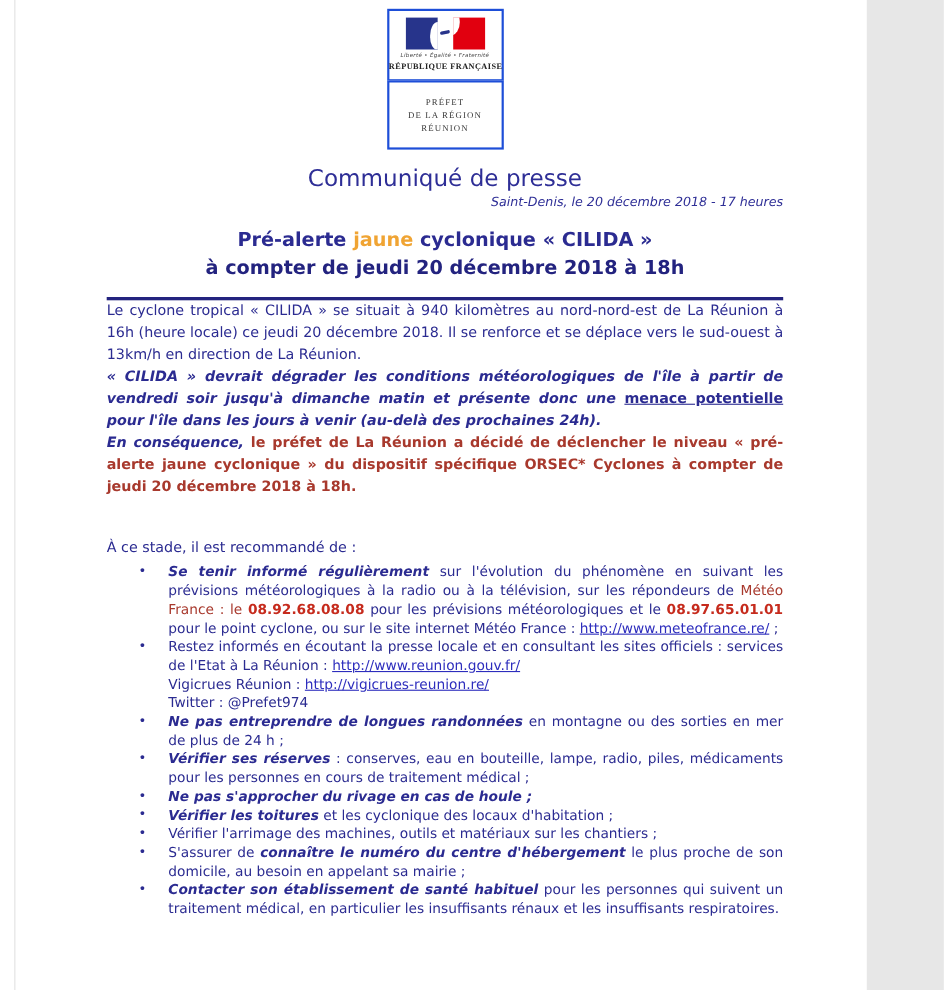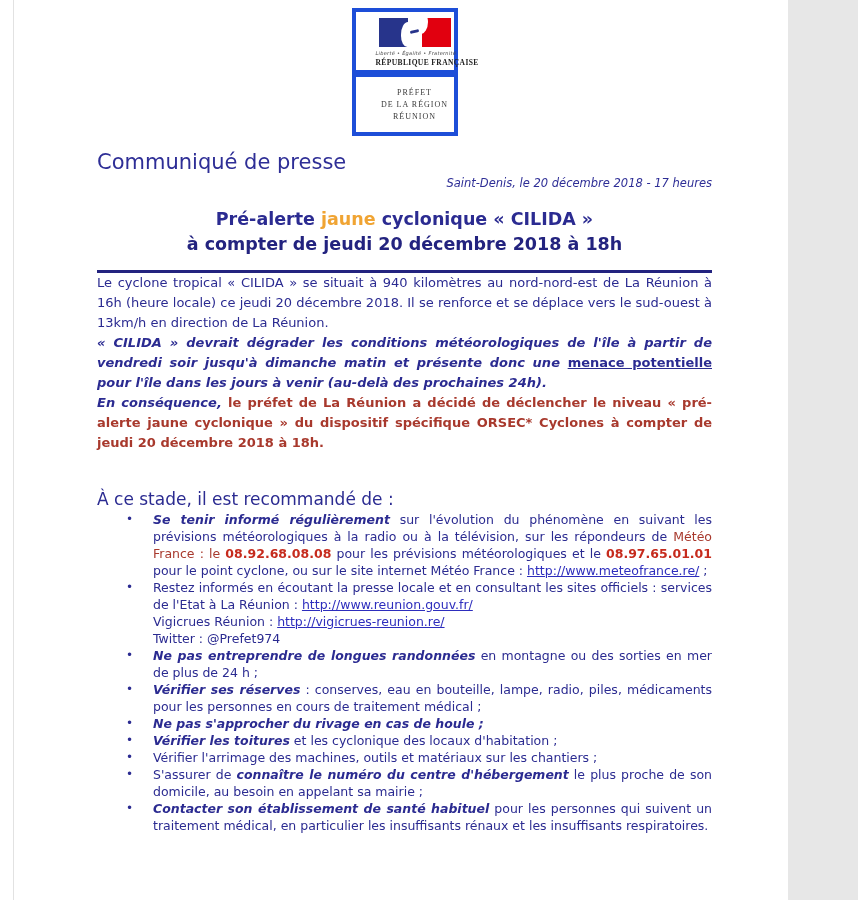--- a/index.html
+++ b/index.html
@@ -7,49 +7,49 @@
     width:858px;height:900px;overflow:hidden;background:#ffffff;
     font-family:"DejaVu Sans",sans-serif;
   }
   .viewport{position:relative;width:858px;height:900px;background:#ffffff;}
   .gutter{position:absolute;top:0;right:0;width:70px;height:900px;background:#e7e7e7;}
   .page-edge{position:absolute;top:0;left:13px;width:1px;height:900px;background:#e2e2e2;}
   .content{position:absolute;top:0;left:97px;width:615px;}
 
   
   .logo-block{width:106px;margin:8px auto 0;}
-  .logo-box{border:4px solid #1d4ed8;background:#fff;box-sizing:border-box;padding-left:20px;}
+  .logo-box{border:2px solid #1d4ed8;background:#fff;box-sizing:border-box;}
   .logo-rf{height:66px;text-align:center;padding-top:6px;}
   .flag{position:relative;width:72px;height:29px;margin:0 auto 3px;display:flex;}
   .flag-blue{width:29px;height:29px;background:#27348b;position:relative;overflow:hidden;}
   .flag-blue::after{content:"";position:absolute;right:-7px;top:4px;width:14px;height:25px;background:#ffffff;border-radius:50% 0 0 45%;}
   .flag-mid{width:14px;height:29px;background:#ffffff;position:relative;}
   .flag-mid::after{content:"";position:absolute;left:2px;top:12px;width:9px;height:3px;background:#27348b;border-radius:2px;transform:rotate(-12deg);}
   .flag-red{width:29px;height:29px;background:#e1000f;position:relative;overflow:hidden;}
   .flag-red::before{content:"";position:absolute;left:-8px;top:-6px;width:14px;height:22px;background:#ffffff;border-radius:0 50% 60% 0;}
   .motto{font-size:5px;color:#444;font-style:italic;letter-spacing:0.3px;margin-bottom:2px;white-space:nowrap;}
   .republic{font-family:"Liberation Serif",serif;font-size:7.5px;font-weight:bold;letter-spacing:0.4px;color:#222;white-space:nowrap;}
   .logo-prefet{
     height:63px;margin-top:-1px;display:flex;flex-direction:column;justify-content:center;
     text-align:center;font-family:"Liberation Serif",serif;font-size:8px;letter-spacing:1px;
     color:#3a3a3a;line-height:12px;
   }
 
   
-  .h1{margin:13px 0 0;font-size:21px;font-weight:500;color:#2e2e96;line-height:26px;}
+  .h1{margin:13px 0 0;text-align:center;font-size:21px;font-weight:500;color:#2e2e96;line-height:26px;}
   .dateline{margin-top:1px;text-align:right;font-style:italic;font-size:11.5px;color:#2e2e96;}
   .headline{margin:17px 0 12px;text-align:center;font-size:17.5px;font-weight:bold;color:#23237f;line-height:25px;}
   .rule{height:3px;background:#23237f;border:none;margin:13px 0 0;}
 
   
   p.doc{margin:0;font-size:13px;line-height:20px;text-align:justify;color:#2b2b91;}
   .p1{margin-top:21px;}
   .p2{margin-top:7px;font-weight:bold;}
   .p3{margin-top:11px;font-weight:bold;}
-  .intro{margin-top:37px;font-size:17px;line-height:18px;color:#2b2b91;}
+  .intro{margin-top:37px;font-size:13px;line-height:18px;color:#2b2b91;}
   ul.rec{margin:3px 0 0;padding:0 0 0 56px;list-style:none;}
   ul.rec li{position:relative;font-size:12.5px;line-height:17px;text-align:justify;color:#2b2b91;margin:0;}
   ul.rec li::before{content:"\2022";position:absolute;left:-27px;top:0;color:#2b2b91;font-size:12px;}
 
   
   .t-n{color:#2b2b91;}
   .t-b{color:#2b2b91;font-weight:bold;font-style:italic;}
   .t-bu{color:#2b2b91;font-weight:bold;text-decoration:underline;}
   .t-r{color:#a8392d;}
   .t-rb{color:#c62b1d;font-weight:bold;}

